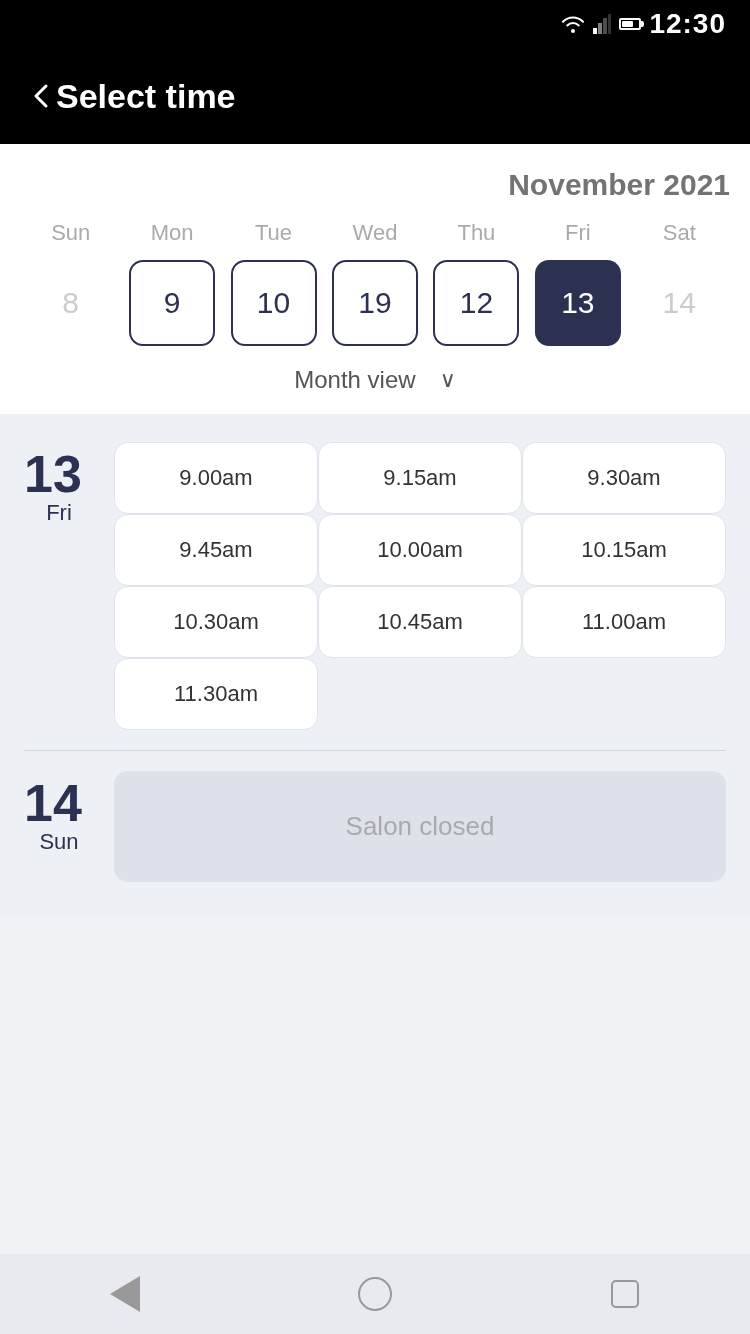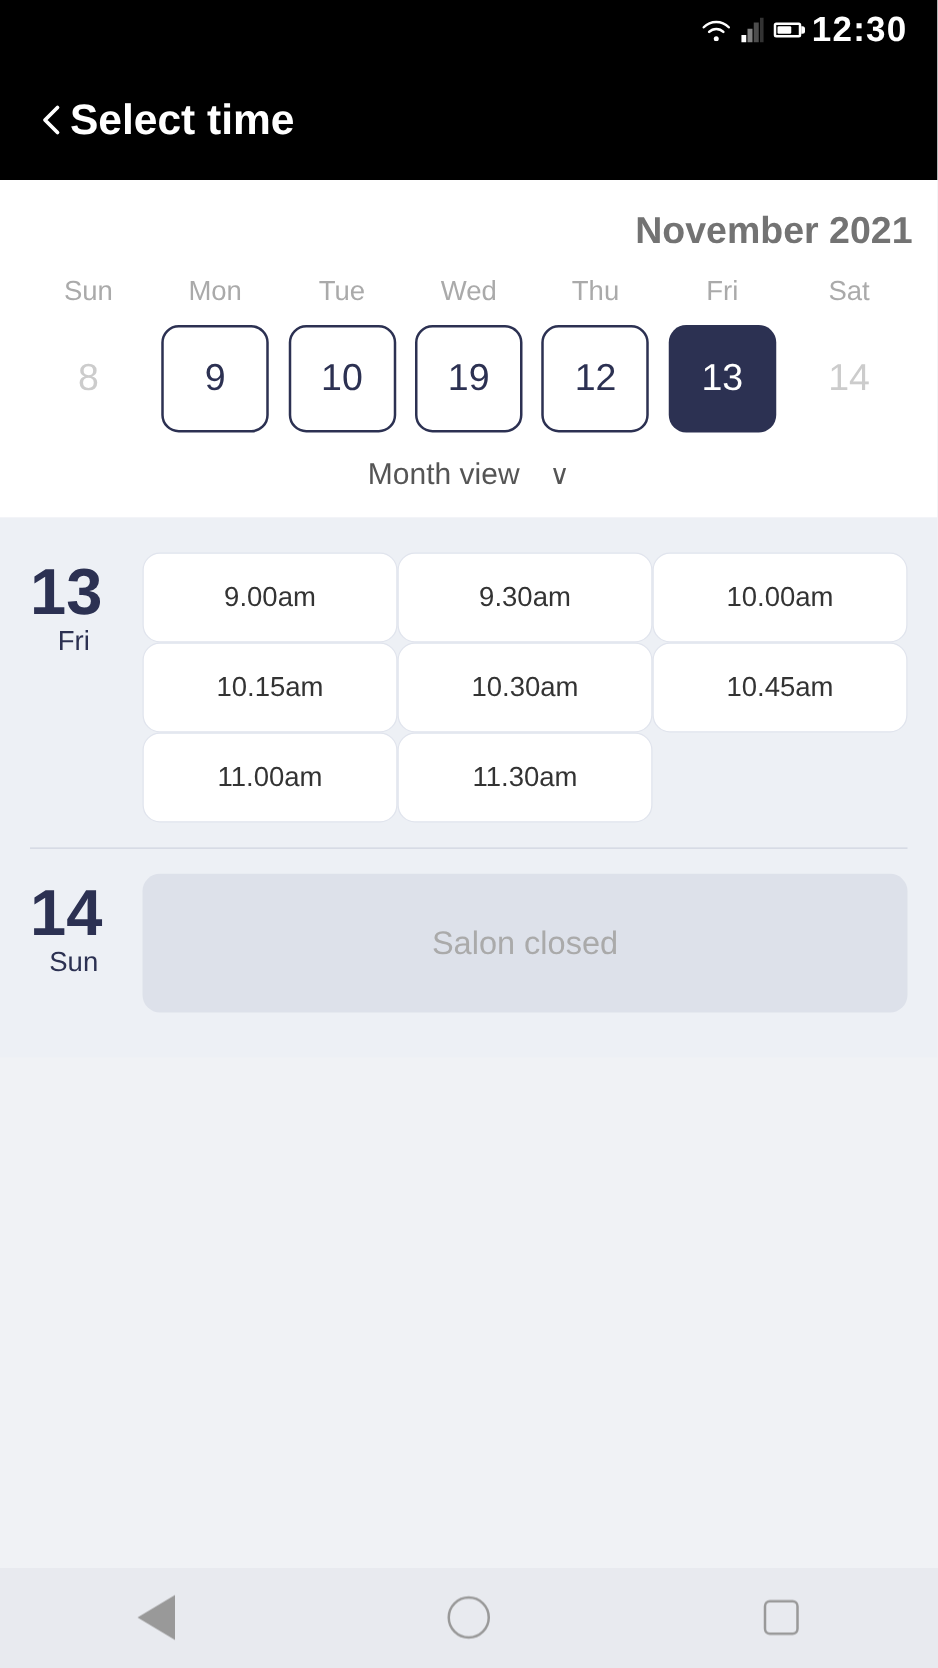--- a/index.html
+++ b/index.html
@@ -340,21 +340,23 @@
 
 <div class="slots-section">
 
   <div class="day-section">
     <div class="day-label">
       <div class="day-number">13</div>
       <div class="day-name">Fri</div>
     </div>
     <div class="time-slots-grid">
       <div class="time-slot">9.00am</div>
+      <div class="time-slot">9.15am</div>
       <div class="time-slot">9.30am</div>
+      <div class="time-slot">9.45am</div>
       <div class="time-slot">10.00am</div>
       <div class="time-slot">10.15am</div>
       <div class="time-slot">10.30am</div>
       <div class="time-slot">10.45am</div>
       <div class="time-slot">11.00am</div>
       <div class="time-slot">11.30am</div>
     </div>
   </div>
 
   <div class="section-divider"></div>

